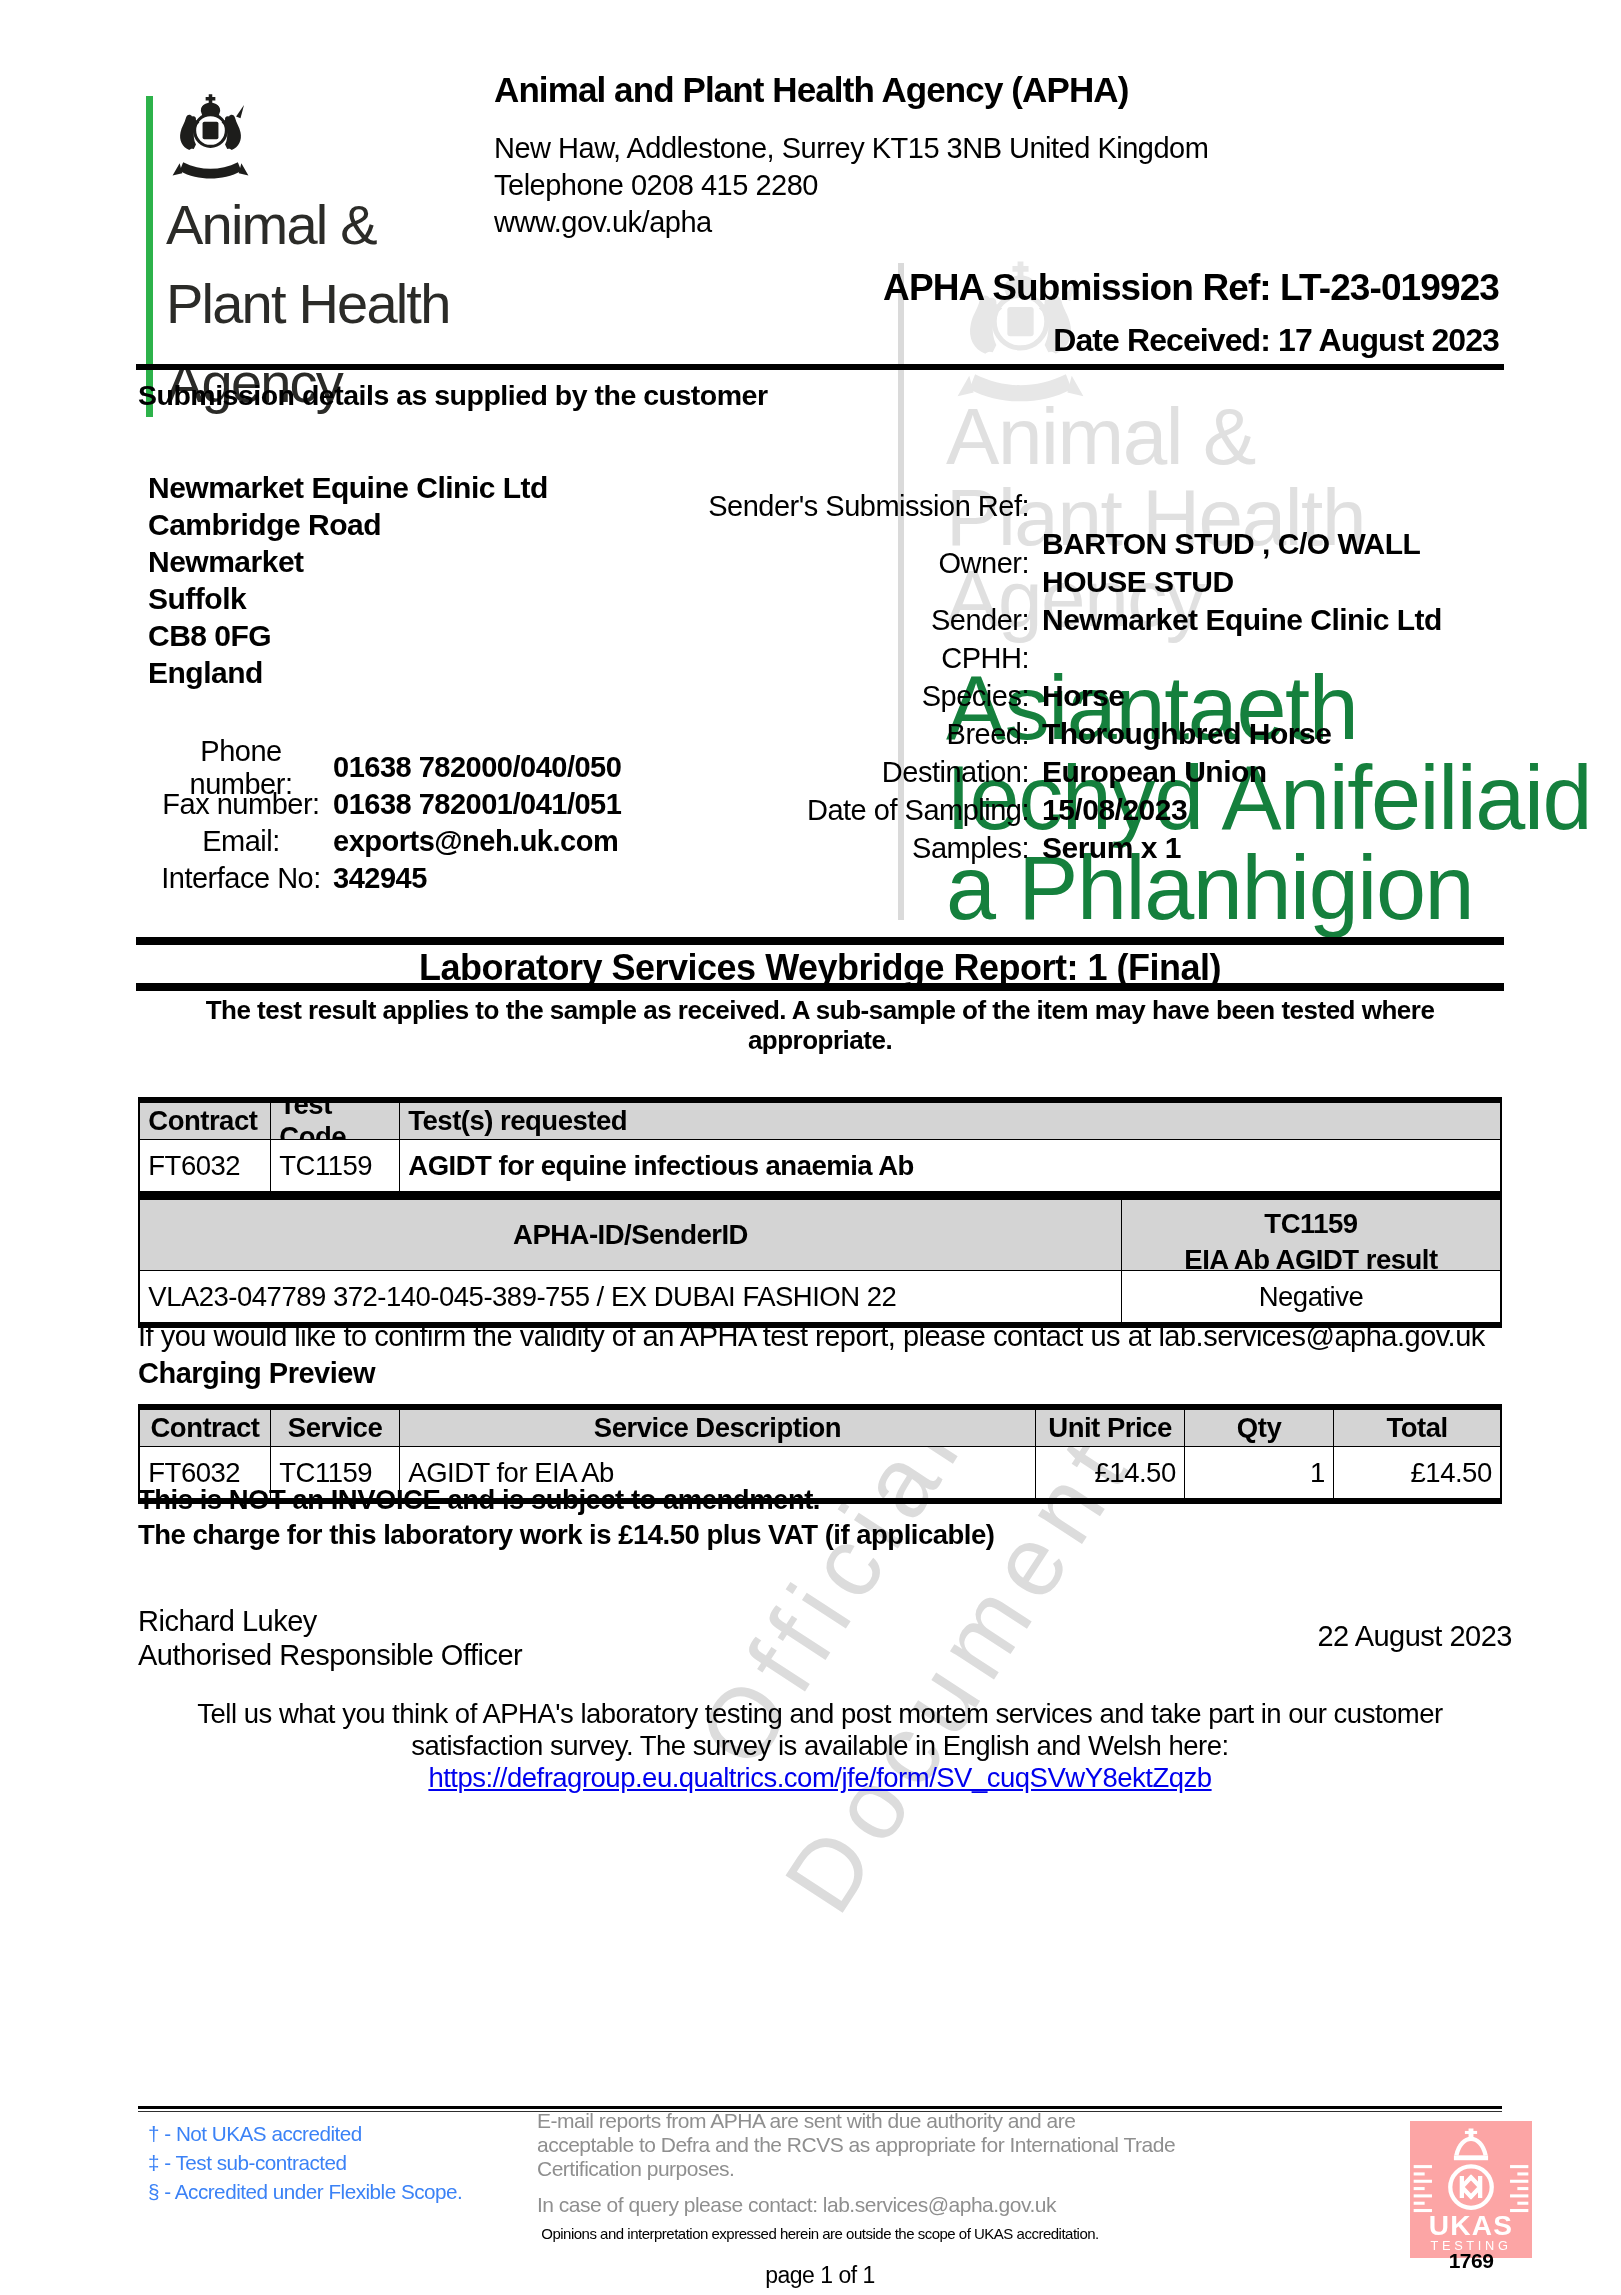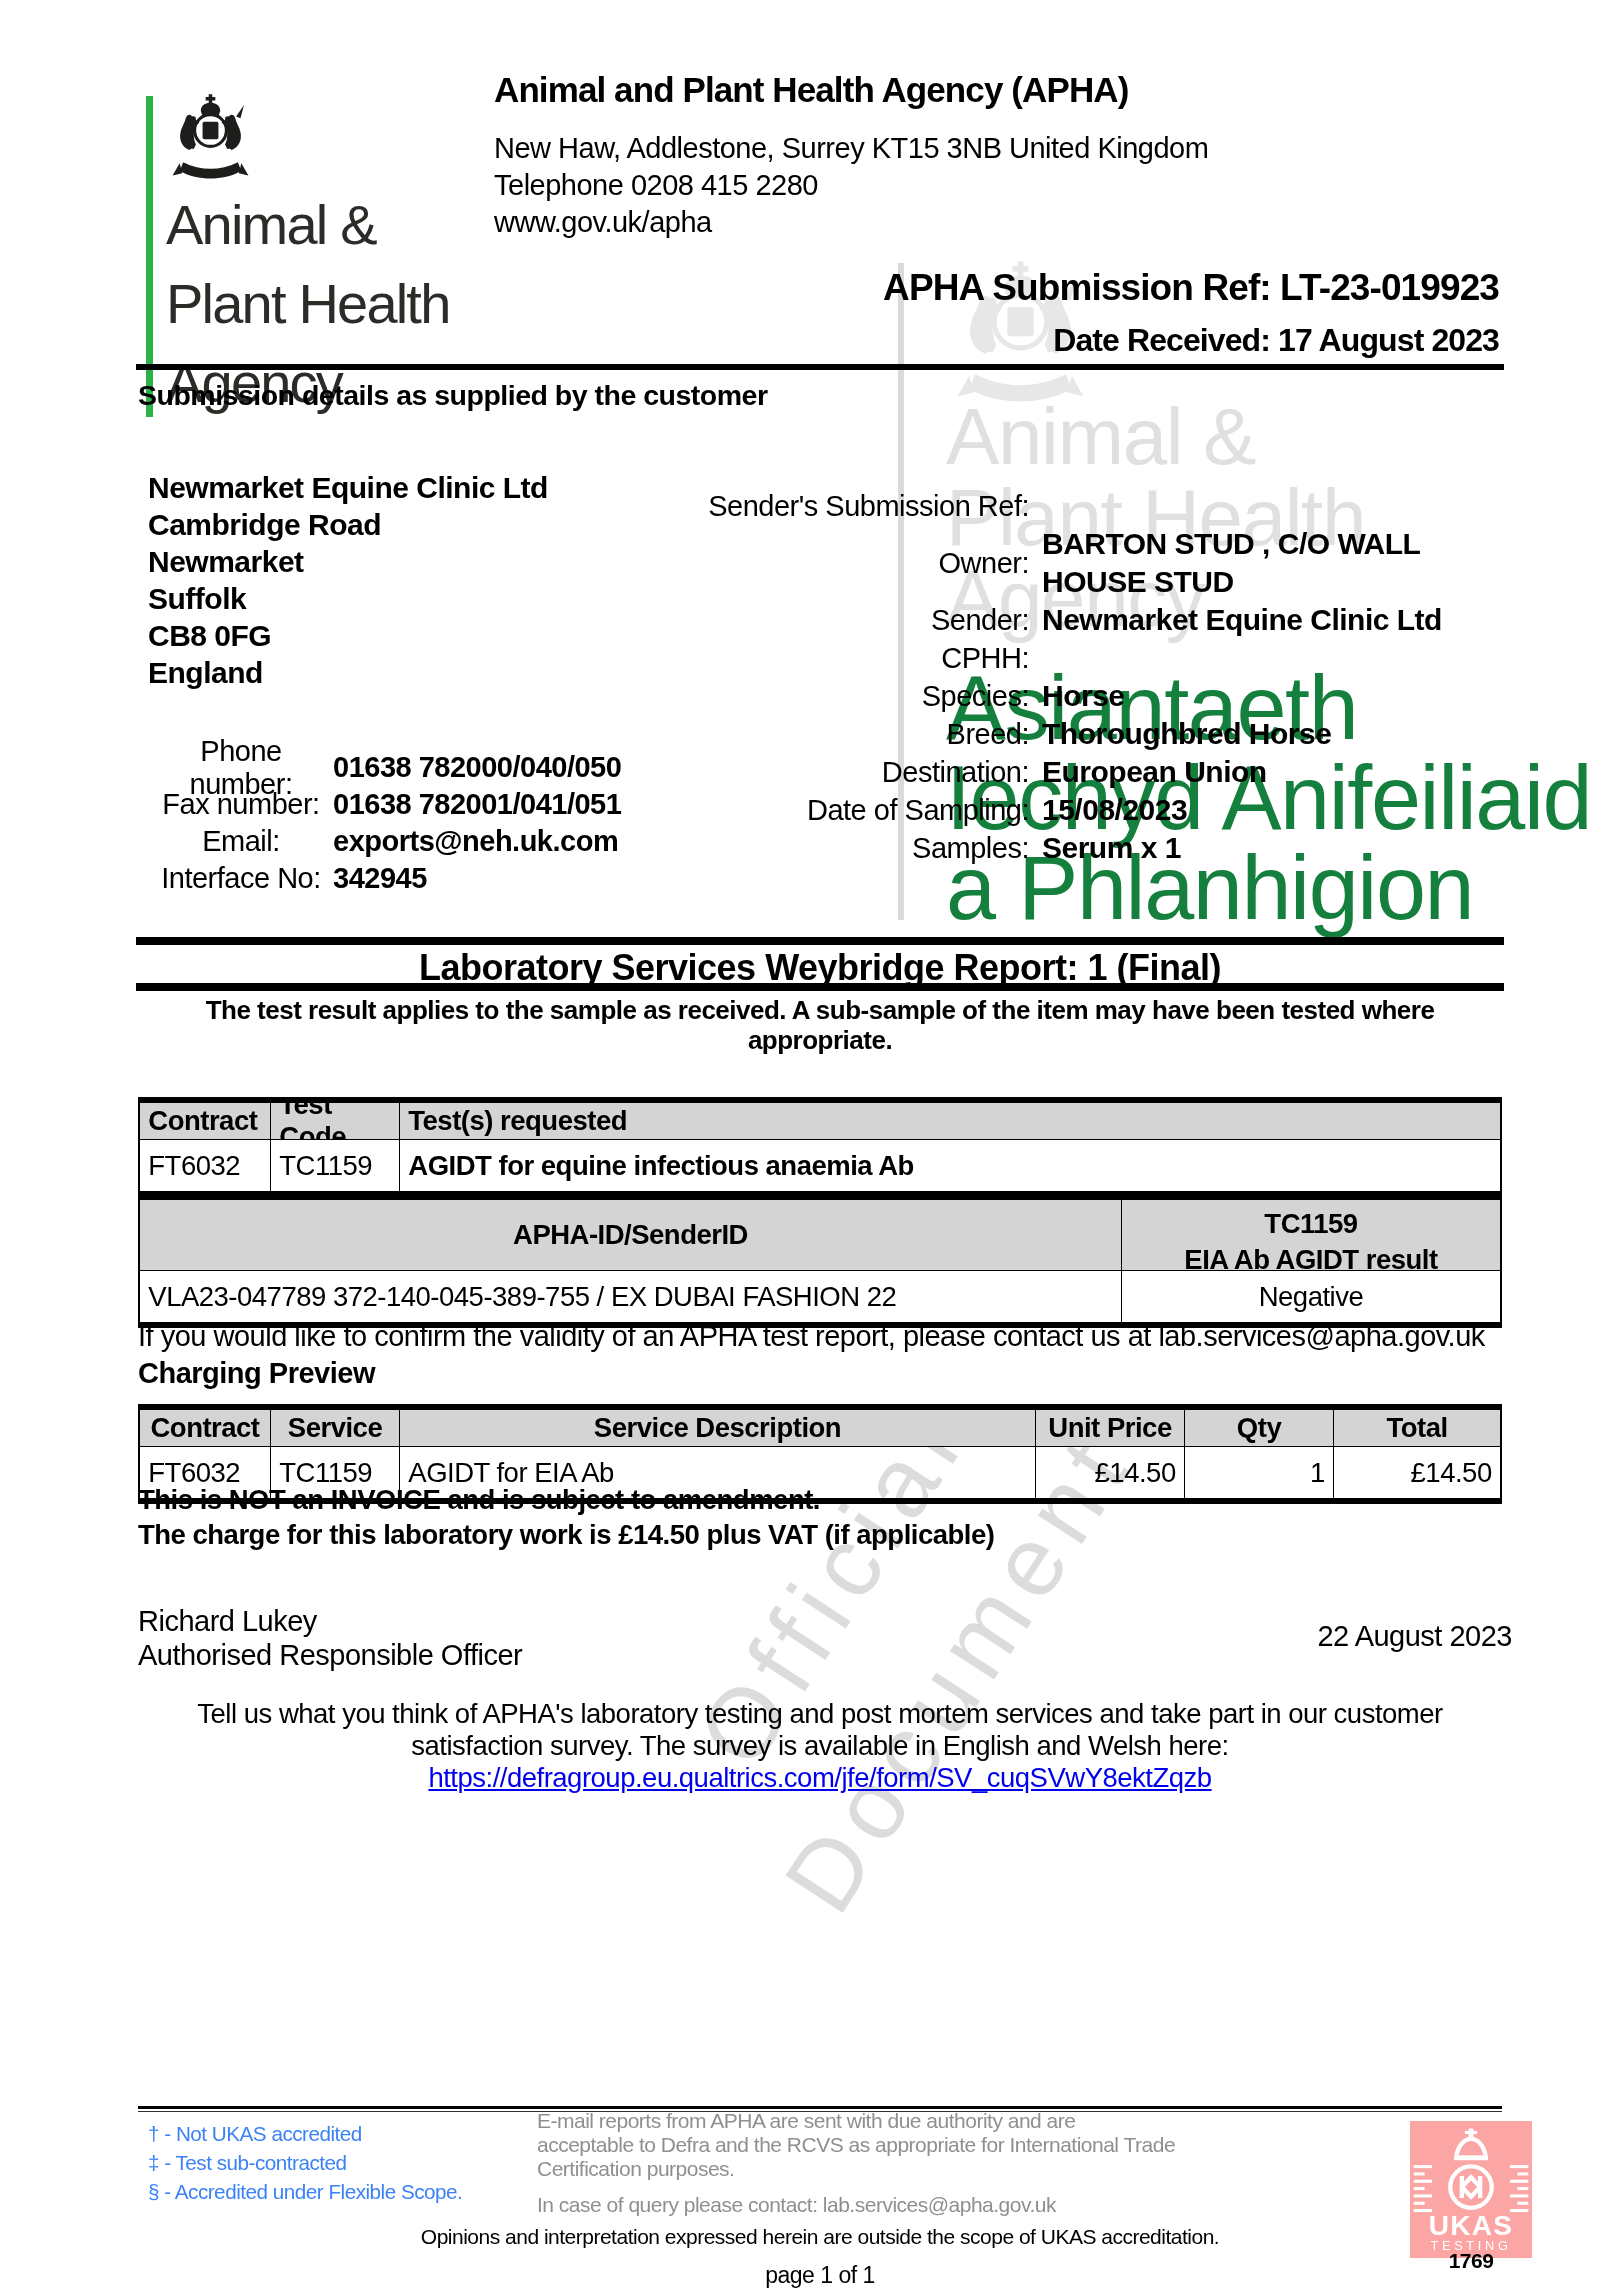--- a/index.html
+++ b/index.html
@@ -90,21 +90,21 @@
   .survey{left:136px;top:1698px;width:1368px;text-align:center;font-size:27.5px;line-height:32px;}
   .survey-link{color:#0000ee;text-decoration:underline;}
 
   
   .f-rule{left:138px;top:2106px;width:1364px;height:6.4px;border-top:3.7px solid #000;
           border-bottom:1.4px solid #2e2e2e;box-sizing:border-box;}
   .f-notes{left:148px;top:2119px;font-size:20.7px;line-height:29px;color:#3b82f6;}
   .f-gray{left:537px;top:2109px;font-size:21px;line-height:24px;color:#8f8f8f;}
   .f-gray div{white-space:nowrap;}
   .f-query{margin-top:12px;}
-  .f-opinions{left:136px;top:2225px;width:1368px;text-align:center;font-size:21px;}
+  .f-opinions{left:136px;top:2225px;width:1368px;text-align:center;font-size:15px;}
   .f-page{left:136px;top:2262px;width:1368px;text-align:center;font-size:23px;}
   .ukas-box{left:1410px;top:2121px;width:122px;height:137px;background:#fca5a5;}
   .ukas-box svg{width:100%;height:100%;display:block;}
   .ukas-num{left:1410px;top:2249px;width:122px;text-align:center;font-size:21px;font-weight:bold;}
 </style>
 </head>
 <body>
 
 <div class="page">
 

